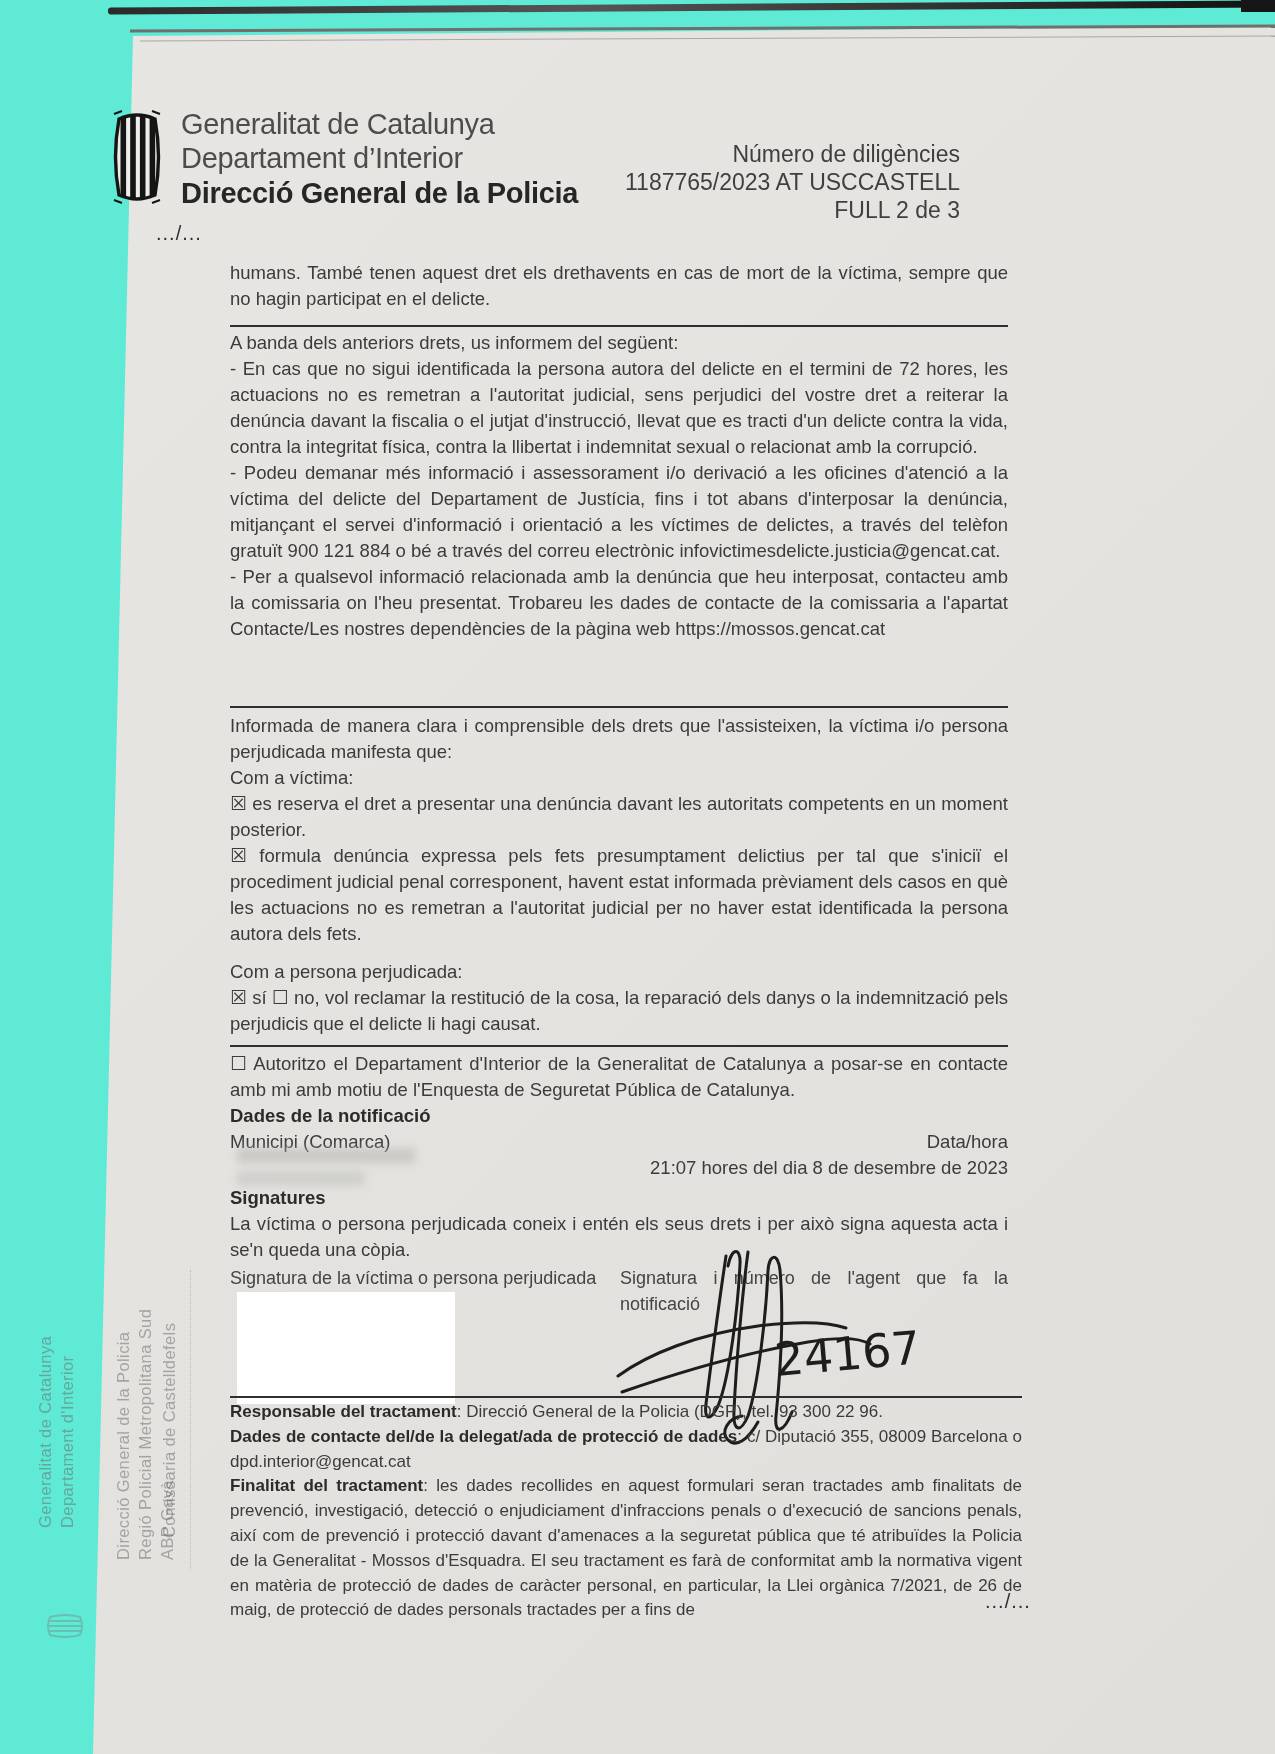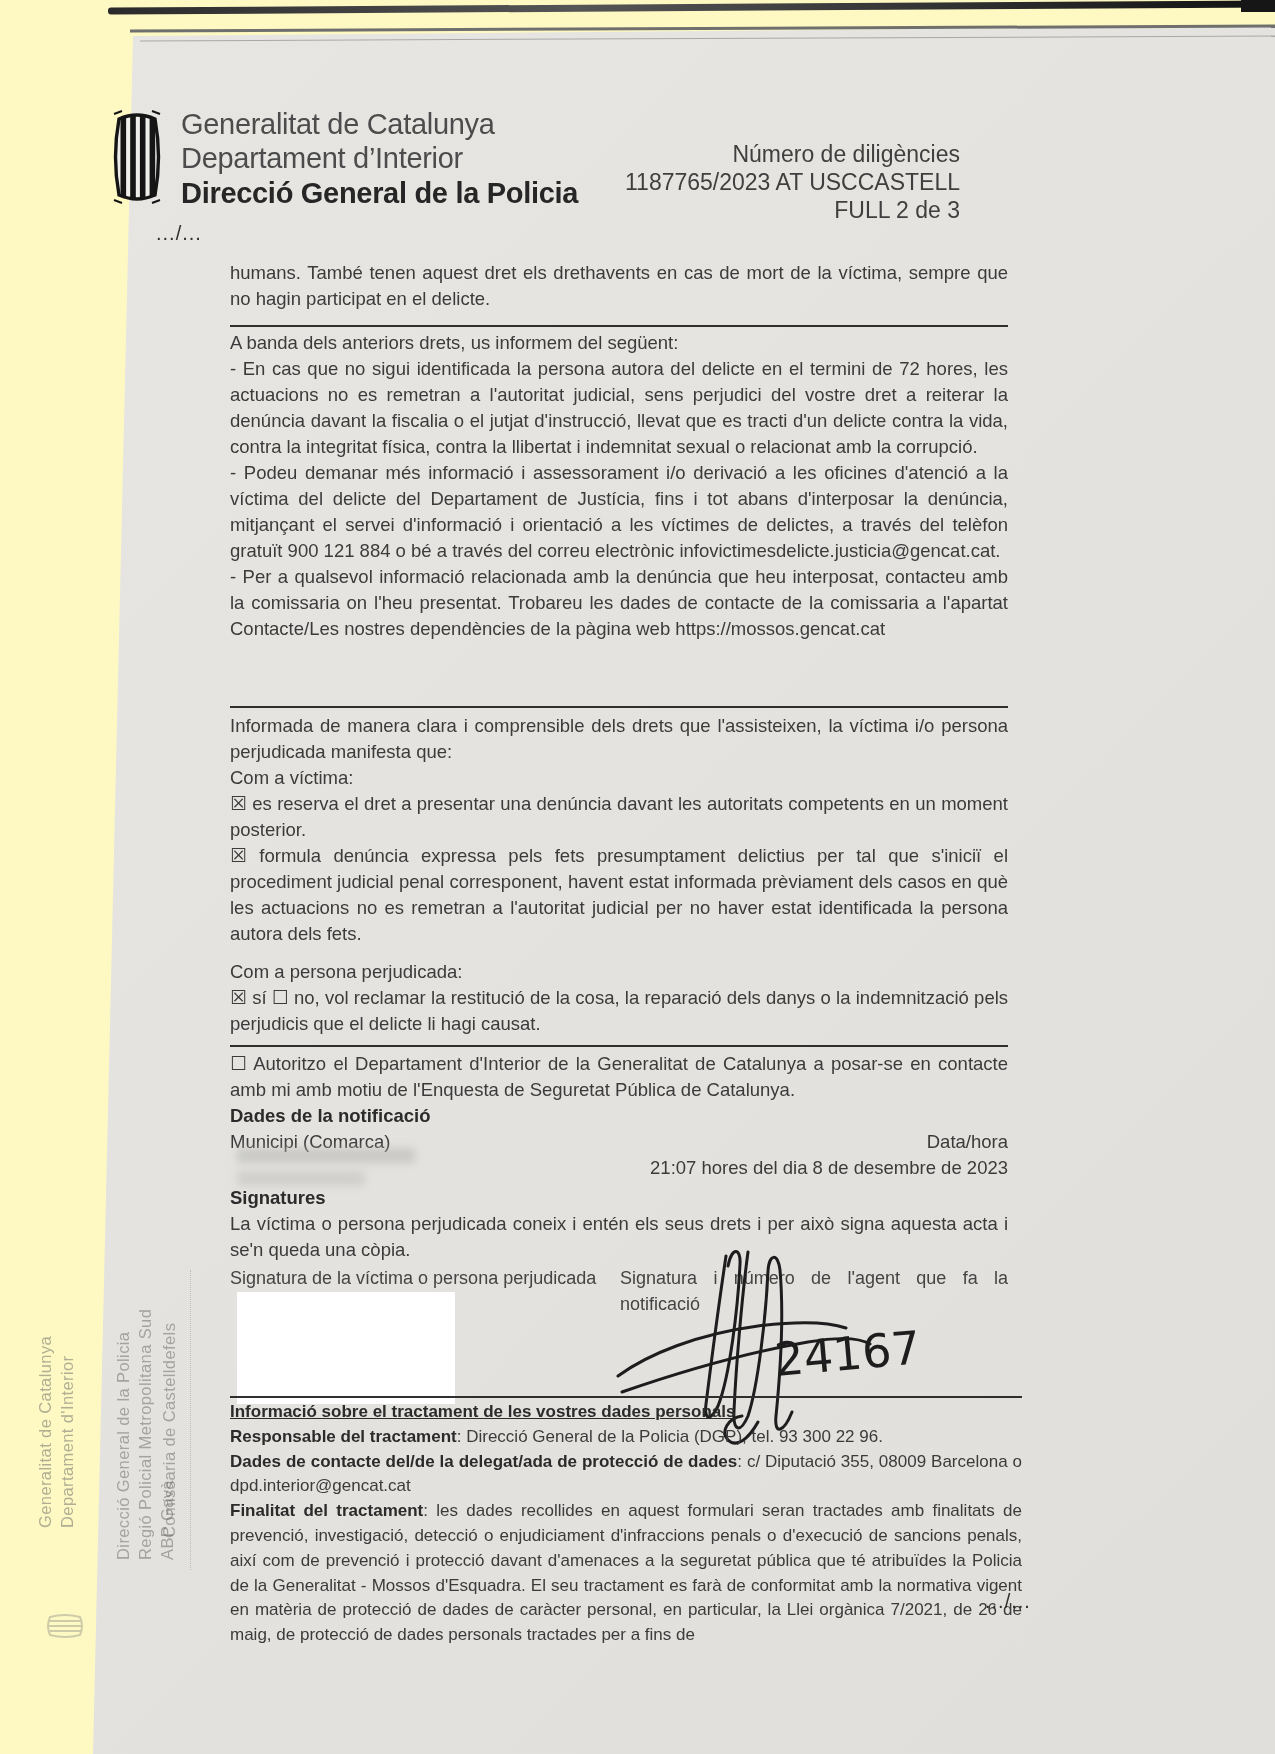--- a/index.html
+++ b/index.html
@@ -1,18 +1,18 @@
 <!DOCTYPE html>
 <html><head>
 <meta charset="utf-8">
 <style>
   html,body { margin:0; padding:0; }
   .page {
     position:relative; width:1275px; height:1754px; overflow:hidden;
-    background:#fef9c3;
+    background:#5eead4;
     font-family:"Liberation Sans","DejaVu Sans",sans-serif;
     color:#3b3b3b;
   }
   
   .paper {
     position:absolute; left:0; top:0; width:1275px; height:1754px;
     background:linear-gradient(135deg,#e7e6e3 0%,#e3e2df 55%,#e0dfdc 100%);
     clip-path:polygon(133px 36px, 1275px 26px, 1275px 1754px, 93px 1754px);
   }
   .stack-line-1 {
@@ -204,21 +204,20 @@
         <path d="M10 150 C 40 128, 90 108, 150 100 C 190 95, 220 96, 238 102"></path>
         <path d="M14 166 C 60 150, 130 128, 200 116 C 230 111, 252 112, 262 118"></path>
         <path d="M150 196 C 140 214, 128 222, 120 214 C 112 206, 120 192, 134 190"></path>
       </g>
       <text x="168" y="150" font-size="46" fill="#1d1d1d" transform="rotate(-5 168 150)" font-family="DejaVu Sans, sans-serif">24167</text>
     </svg>
   </div>
 
   <div class="privacy">
     <hr class="p-rule">
-    <p class="privacy-title">Informació sobre el tractament de les vostres dades personals</p>
     <p><b>Responsable del tractament</b><span>: Direcció General de la Policia (DGP), tel. 93 300 22 96.</span></p>
     <p><b>Dades de contacte del/de la delegat/ada de protecció de dades</b><span>: c/ Diputació 355, 08009 Barcelona o dpd.interior@gencat.cat</span></p>
     <p><b>Finalitat del tractament</b><span>: les dades recollides en aquest formulari seran tractades amb finalitats de prevenció, investigació, detecció o enjudiciament d'infraccions penals o d'execució de sancions penals, així com de prevenció i protecció davant d'amenaces a la seguretat pública que té atribuïdes la Policia de la Generalitat - Mossos d'Esquadra. El seu tractament es farà de conformitat amb la normativa vigent en matèria de protecció de dades de caràcter personal, en particular, la Llei orgànica 7/2021, de 26 de maig, de protecció de dades personals tractades per a fins de</span></p>
   </div>
 
   <div class="cont-bottom">.../...</div>
 
   <div class="stamp stamp-1">
     <div>Generalitat de Catalunya</div>
     <div>Departament d'Interior</div>

